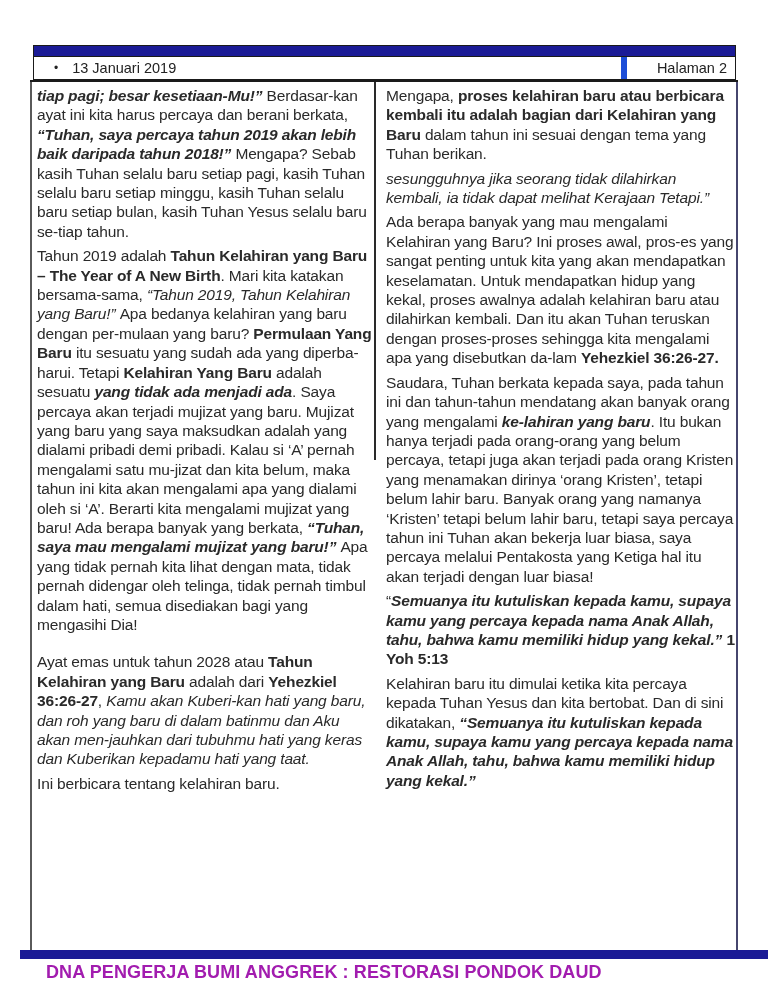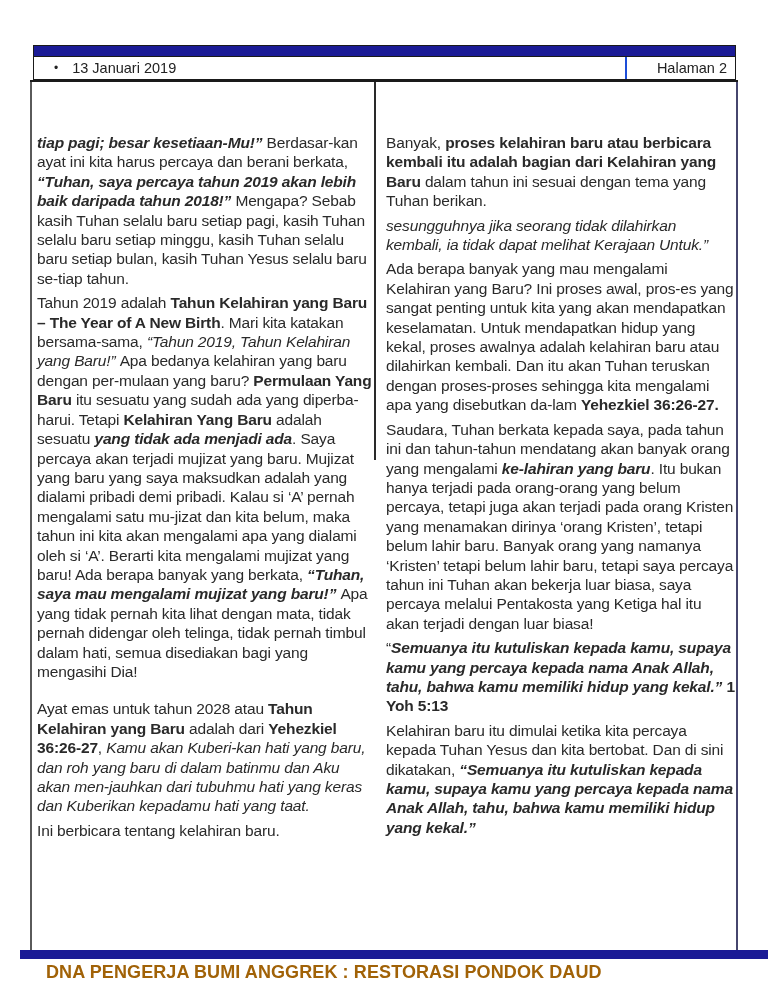--- a/index.html
+++ b/index.html
@@ -6,40 +6,40 @@
   .page{
     position:relative; width:768px; height:1004px; background:#ffffff;
     font-family:"Liberation Sans", sans-serif; color:#2a2a2a; overflow:hidden;
   }
   
   .header-box{position:absolute; left:33px; top:45px; width:703px; border:1px solid #1a1a1a; box-sizing:border-box;}
   .header-bar{height:10px; background:#1b1b96;}
   .header-row{height:22px; border-top:1px solid #1a1a1a; display:flex; align-items:center; font-size:14.5px; color:#222;}
   .header-title-cell{flex:1; display:flex; align-items:center; padding-left:6px; white-space:nowrap; overflow:hidden;}
   .header-bullet{margin:0 14px; font-size:12px;}
-  .header-page-cell{width:100px; align-self:stretch; border-left:2px solid #1d4ed8; display:flex; align-items:center; justify-content:flex-end; padding-right:8px;text-align:right;}
+  .header-page-cell{width:100px; align-self:stretch; border-left:6px solid #1d4ed8; display:flex; align-items:center; justify-content:flex-end; padding-right:8px;text-align:right;}
   .header-rule{position:absolute; left:30px; top:80px; width:708px; height:2px; background:#1a1a1a;}
   
   .frame-left{position:absolute; left:30px; top:82px; width:2px; height:868px; background:#5a5a5a;}
   .frame-right{position:absolute; left:736px; top:82px; width:2px; height:868px; background:#46466e;}
   .col-divider{position:absolute; left:374px; top:82px; width:2px; height:378px; background:#2a2a2a;}
   
   .content{position:absolute; left:37px; top:86px; width:698px; display:flex; gap:13px;}
-  .col{font-size:15.5px; line-height:19.4px; letter-spacing:-0.15px; text-align:left;margin-top:47px;}
+  .col{font-size:15.5px; line-height:19.4px; letter-spacing:-0.15px; text-align:left;}
   .col-left{width:336px;}
   .col-right{width:349px;}
   .para{margin:0 0 5px 0;}
   .para.gap{margin-top:18px;}
   .b{font-weight:700;}
   .i{font-style:italic;}
   .bi{font-weight:700; font-style:italic;}
   
   .footer-bar{position:absolute; left:20px; top:950px; width:748px; height:9px; background:#1b1b96; z-index:3;}
   .footer-text{position:absolute; left:0; top:959px; width:768px; height:45px; background:#ffffff; z-index:3;
-    font-weight:700; font-size:18px; color:#a16207; padding:3px 0 0 46px; box-sizing:border-box; letter-spacing:0.1px;}
+    font-weight:700; font-size:18px; color:#a21caf; padding:3px 0 0 46px; box-sizing:border-box; letter-spacing:0.1px;}
 </style>
 </head>
 <body>
 
 <div class="page">
 
   <div class="header-box">
     <div class="header-bar"></div>
     <div class="header-row">
       <div class="header-title-cell">
@@ -58,22 +58,22 @@
   <div class="col-divider"></div>
 
   <div class="content">
     <div class="col col-left">
         <p class="para"><span class="bi">tiap pagi; besar kesetiaan-Mu!” </span><span>Berdasar-kan ayat ini kita harus percaya dan berani berkata, </span><span class="bi">“Tuhan, saya percaya tahun 2019 akan lebih baik daripada tahun 2018!” </span><span>Mengapa? Sebab kasih Tuhan selalu baru setiap pagi, kasih Tuhan selalu baru setiap minggu, kasih Tuhan selalu baru setiap bulan, kasih Tuhan Yesus selalu baru se-tiap tahun.</span></p>
         <p class="para"><span>Tahun 2019 adalah </span><span class="b">Tahun Kelahiran yang Baru – The Year of A New Birth</span><span>. Mari kita katakan bersama-sama, </span><span class="i">“Tahun 2019, Tahun Kelahiran yang Baru!” </span><span>Apa bedanya kelahiran yang baru dengan per-mulaan yang baru? </span><span class="b">Permulaan Yang Baru</span><span> itu sesuatu yang sudah ada yang diperba-harui. Tetapi </span><span class="b">Kelahiran Yang Baru</span><span> adalah sesuatu </span><span class="bi">yang tidak ada menjadi ada</span><span>. Saya percaya akan terjadi mujizat yang baru. Mujizat yang baru yang saya maksudkan adalah yang dialami pribadi demi pribadi. Kalau si ‘A’ pernah mengalami satu mu-jizat dan kita belum, maka tahun ini kita akan mengalami apa yang dialami oleh si ‘A’. Berarti kita mengalami mujizat yang baru! Ada berapa banyak yang berkata, </span><span class="bi">“Tuhan, saya mau mengalami mujizat yang baru!” </span><span>Apa yang tidak pernah kita lihat dengan mata, tidak pernah didengar oleh telinga, tidak pernah timbul dalam hati, semua disediakan bagi yang mengasihi Dia!</span></p>
         <p class="para gap"><span>Ayat emas untuk tahun 2028 atau </span><span class="b">Tahun Kelahiran yang Baru </span><span>adalah dari </span><span class="b">Yehezkiel 36:26-27</span><span>,   </span><span class="i">Kamu akan Kuberi-kan hati yang baru, dan roh yang baru di dalam batinmu  dan Aku akan men-jauhkan dari tubuhmu hati yang keras dan Kuberikan kepadamu hati yang taat.</span></p>
         <p class="para"><span>Ini berbicara tentang kelahiran baru.</span></p>
       </div>
     <div class="col col-right">
-        <p class="para"><span>Banyak, </span><span class="b">proses kelahiran baru atau berbicara kembali itu adalah bagian dari Kelahiran yang Baru</span><span> dalam tahun ini sesuai dengan tema yang Tuhan berikan.</span></p>
-        <p class="para"><span class="i">sesungguhnya jika seorang tidak dilahirkan kembali,  ia tidak dapat melihat Kerajaan Untuk.”</span></p>
+        <p class="para"><span>Mengapa, </span><span class="b">proses kelahiran baru atau berbicara kembali itu adalah bagian dari Kelahiran yang Baru</span><span> dalam tahun ini sesuai dengan tema yang Tuhan berikan.</span></p>
+        <p class="para"><span class="i">sesungguhnya jika seorang tidak dilahirkan kembali,  ia tidak dapat melihat Kerajaan Tetapi.”</span></p>
         <p class="para"><span>Ada berapa banyak yang mau mengalami Kelahiran yang Baru? Ini proses awal, pros-es yang sangat penting untuk kita yang akan mendapatkan keselamatan. Untuk mendapatkan hidup yang kekal, proses awalnya adalah kelahiran baru atau dilahirkan kembali. Dan itu akan Tuhan teruskan dengan proses-proses sehingga kita mengalami apa yang disebutkan da-lam </span><span class="b">Yehezkiel 36:26-27.</span></p>
         <p class="para"><span>Saudara, Tuhan berkata kepada saya, pada tahun ini dan tahun-tahun mendatang akan banyak orang yang mengalami </span><span class="bi">ke-lahiran yang baru</span><span>. Itu bukan hanya terjadi pada orang-orang yang belum percaya, tetapi juga akan terjadi pada orang Kristen yang menamakan dirinya ‘orang Kristen’, tetapi belum lahir baru. Banyak orang yang namanya ‘Kristen’ tetapi belum lahir baru, tetapi saya percaya tahun ini Tuhan akan bekerja luar biasa, saya percaya melalui Pentakosta yang Ketiga hal itu akan terjadi dengan luar biasa!</span></p>
         <p class="para"><span>“</span><span class="bi">Semuanya itu kutuliskan kepada kamu, supaya kamu yang percaya kepada nama Anak Allah,  tahu, bahwa kamu memiliki hidup yang kekal.” </span><span class="b">1 Yoh 5:13</span></p>
         <p class="para"><span>Kelahiran baru itu dimulai ketika kita percaya kepada Tuhan Yesus dan kita bertobat. Dan di sini dikatakan, </span><span class="bi">“Semuanya itu kutuliskan kepada kamu, supaya kamu yang percaya kepada nama Anak Allah, tahu, bahwa kamu memiliki hidup yang kekal.”</span></p>
       </div>
   </div>
 
   <div class="footer-bar"></div>
   <div class="footer-text">DNA PENGERJA BUMI ANGGREK : RESTORASI PONDOK DAUD</div>
 

